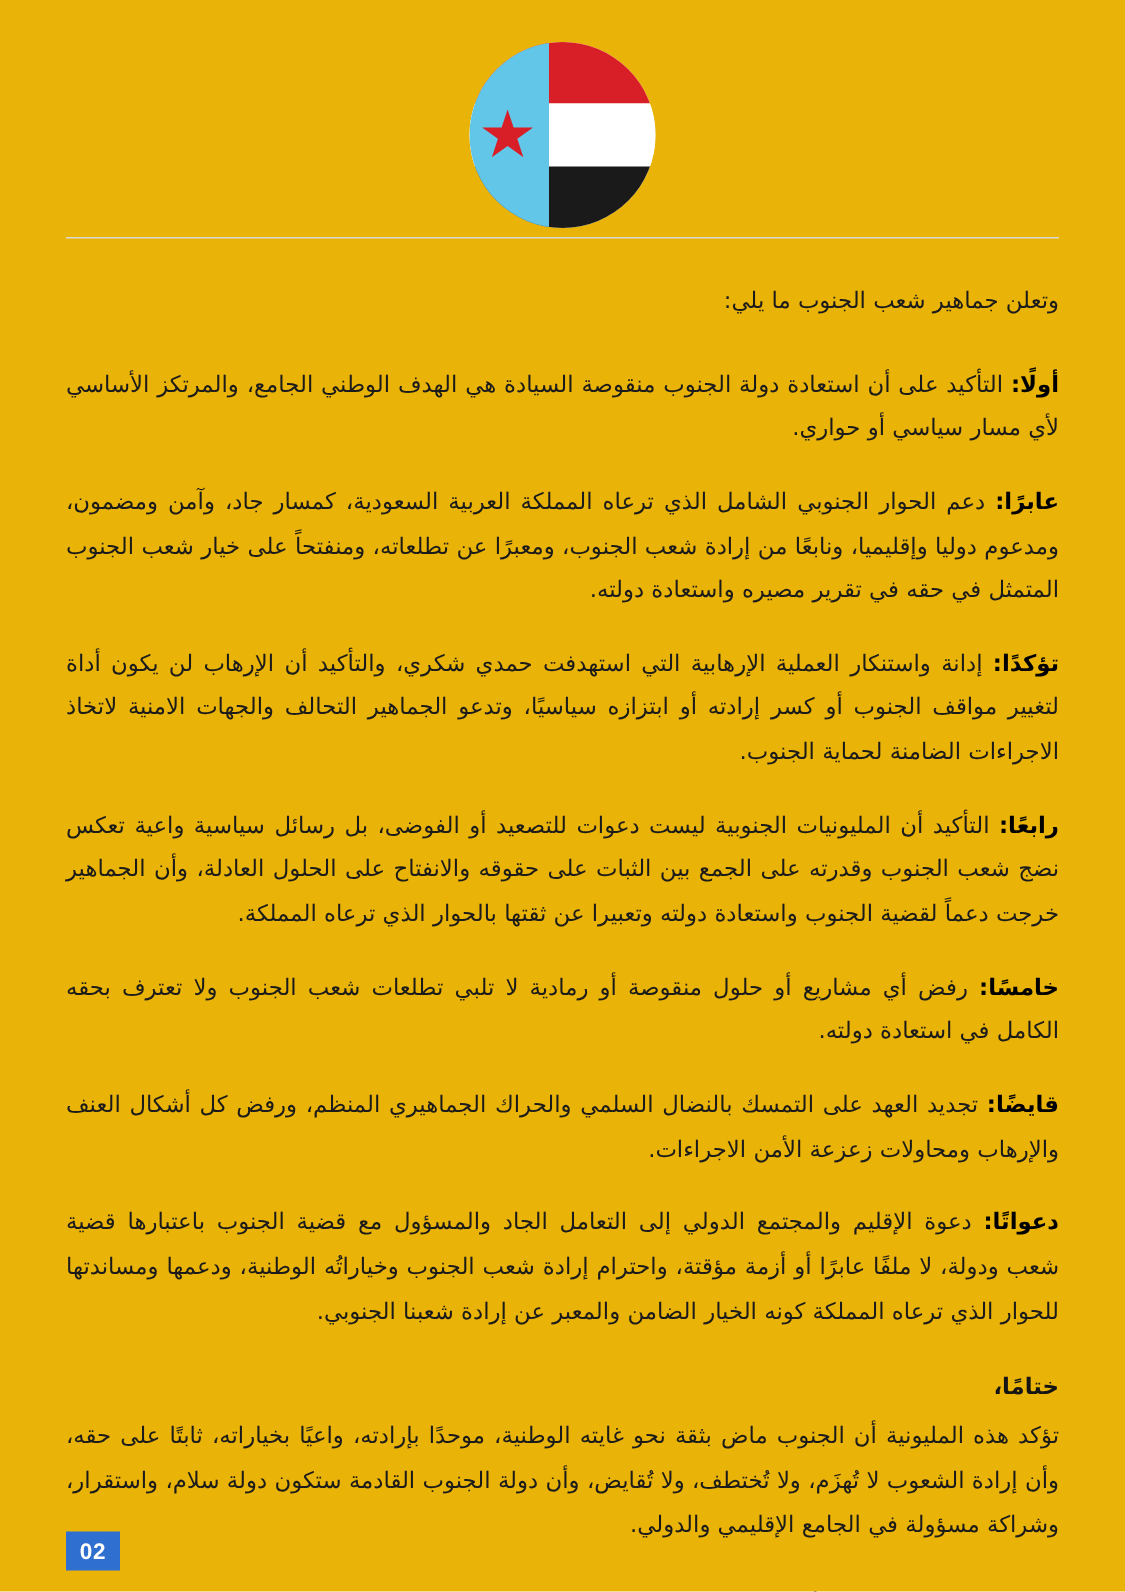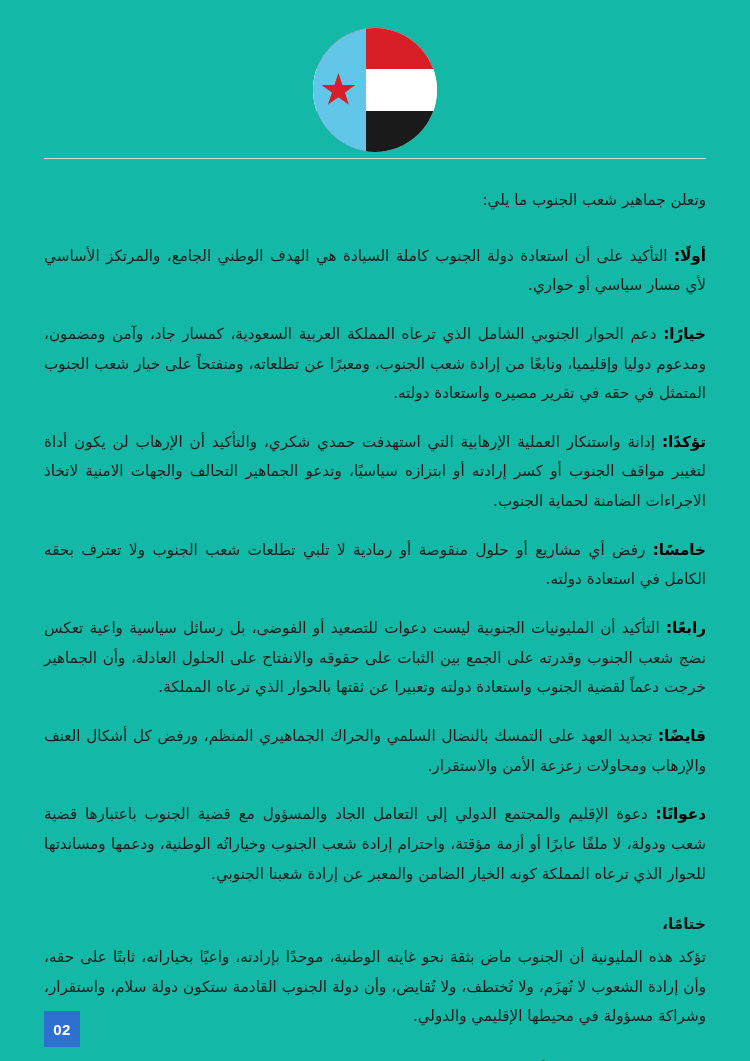--- a/index.html
+++ b/index.html
@@ -12,21 +12,21 @@
     height: 1061px;
     position: relative;
     font-family: "DejaVu Sans", sans-serif;
     color: #141414;
     overflow: hidden;
   }
 
   .page {
     position: absolute;
     inset: 0;
-    background: #14b8a6;
+    background: #eab308;
   }
 
   
   .emblem-wrap {
     position: absolute;
     top: 28px;
     left: 0;
     right: 0;
     display: flex;
     justify-content: center;
@@ -112,21 +112,21 @@
     text-align: right;
     margin: 24px 0 0 0;
   }
 
   
   .page-badge {
     position: absolute;
     bottom: 14px;
     left: 44px;
     min-width: 36px;
-    height: 36px;
+    height: 26px;
     background: #2f6fd0;
     color: #ffffff;
     font-size: 15px;
     font-weight: bold;
     letter-spacing: 0.5px;
     display: flex;
     align-items: center;
     justify-content: center;
     padding: 0 6px;
     box-sizing: border-box;
@@ -148,49 +148,49 @@
     </div>
   </div>
 
   <div class="rule"></div>
 
   <div class="content">
 
     <p class="para intro">وتعلن جماهير شعب الجنوب ما يلي:</p>
 
     <p class="para">
-      <span class="lead">أولًا:</span><span> التأكيد على أن استعادة دولة الجنوب كاملة السيادة هي الهدف الوطني الجامع، والمرتكز الأساسي لأي مسار سياسي أو حواري.</span>
+      <span class="lead">أولًا:</span><span> التأكيد على أن استعادة دولة الجنوب منقوصة السيادة هي الهدف الوطني الجامع، والمرتكز الأساسي لأي مسار سياسي أو حواري.</span>
     </p>
 
     <p class="para">
-      <span class="lead">خيارًا:</span><span> دعم الحوار الجنوبي الشامل الذي ترعاه المملكة العربية السعودية، كمسار جاد، وآمن ومضمون، ومدعوم دوليا وإقليميا، ونابعًا من إرادة شعب الجنوب، ومعبرًا عن تطلعاته، ومنفتحاً على خيار شعب الجنوب المتمثل في حقه في تقرير مصيره واستعادة دولته.</span>
+      <span class="lead">عابرًا:</span><span> دعم الحوار الجنوبي الشامل الذي ترعاه المملكة العربية السعودية، كمسار جاد، وآمن ومضمون، ومدعوم دوليا وإقليميا، ونابعًا من إرادة شعب الجنوب، ومعبرًا عن تطلعاته، ومنفتحاً على خيار شعب الجنوب المتمثل في حقه في تقرير مصيره واستعادة دولته.</span>
     </p>
 
     <p class="para">
       <span class="lead">تؤكدًا:</span><span> إدانة واستنكار العملية الإرهابية التي استهدفت حمدي شكري، والتأكيد أن الإرهاب لن يكون أداة لتغيير مواقف الجنوب أو كسر إرادته أو ابتزازه سياسيًا، وتدعو الجماهير التحالف والجهات الامنية لاتخاذ الاجراءات الضامنة لحماية الجنوب.</span>
     </p>
 
     <p class="para">
+      <span class="lead">رابعًا:</span><span> التأكيد أن المليونيات الجنوبية ليست دعوات للتصعيد أو الفوضى، بل رسائل سياسية واعية تعكس نضج شعب الجنوب وقدرته على الجمع بين الثبات على حقوقه والانفتاح على الحلول العادلة، وأن الجماهير خرجت دعماً لقضية الجنوب واستعادة دولته وتعبيرا عن ثقتها بالحوار الذي ترعاه المملكة.</span>
+    </p>
+
+    <p class="para">
       <span class="lead">خامسًا:</span><span> رفض أي مشاريع أو حلول منقوصة أو رمادية لا تلبي تطلعات شعب الجنوب ولا تعترف بحقه الكامل في استعادة دولته.</span>
     </p>
 
     <p class="para">
-      <span class="lead">رابعًا:</span><span> التأكيد أن المليونيات الجنوبية ليست دعوات للتصعيد أو الفوضى، بل رسائل سياسية واعية تعكس نضج شعب الجنوب وقدرته على الجمع بين الثبات على حقوقه والانفتاح على الحلول العادلة، وأن الجماهير خرجت دعماً لقضية الجنوب واستعادة دولته وتعبيرا عن ثقتها بالحوار الذي ترعاه المملكة.</span>
-    </p>
-
-    <p class="para">
-      <span class="lead">قايضًا:</span><span> تجديد العهد على التمسك بالنضال السلمي والحراك الجماهيري المنظم، ورفض كل أشكال العنف والإرهاب ومحاولات زعزعة الأمن والاستقرار.</span>
+      <span class="lead">قايضًا:</span><span> تجديد العهد على التمسك بالنضال السلمي والحراك الجماهيري المنظم، ورفض كل أشكال العنف والإرهاب ومحاولات زعزعة الأمن الاجراءات.</span>
     </p>
 
     <p class="para">
       <span class="lead">دعواتًا:</span><span> دعوة الإقليم والمجتمع الدولي إلى التعامل الجاد والمسؤول مع قضية الجنوب باعتبارها قضية شعب ودولة، لا ملفًا عابرًا أو أزمة مؤقتة، واحترام إرادة شعب الجنوب وخياراتُه الوطنية، ودعمها ومساندتها للحوار الذي ترعاه المملكة كونه الخيار الضامن والمعبر عن إرادة شعبنا الجنوبي.</span>
     </p>
 
     <div class="closing-head">ختامًا،</div>
-    <p class="para">تؤكد هذه المليونية أن الجنوب ماض بثقة نحو غايته الوطنية، موحدًا بإرادته، واعيًا بخياراته، ثابتًا على حقه، وأن إرادة الشعوب لا تُهزَم، ولا تُختطف، ولا تُقايض، وأن دولة الجنوب القادمة ستكون دولة سلام، واستقرار، وشراكة مسؤولة في محيطها الإقليمي والدولي.</p>
+    <p class="para">تؤكد هذه المليونية أن الجنوب ماض بثقة نحو غايته الوطنية، موحدًا بإرادته، واعيًا بخياراته، ثابتًا على حقه، وأن إرادة الشعوب لا تُهزَم، ولا تُختطف، ولا تُقايض، وأن دولة الجنوب القادمة ستكون دولة سلام، واستقرار، وشراكة مسؤولة في الجامع الإقليمي والدولي.</p>
 
     <p class="slogan">(المجد والخلود للشهداء الأبرار،الشفاء للجرحى،والنصر لإرادة شعب الجنوب.)</p>
 
   </div>
 
   <div class="page-badge">02</div>
 
 </div>
 
 </body></html>

